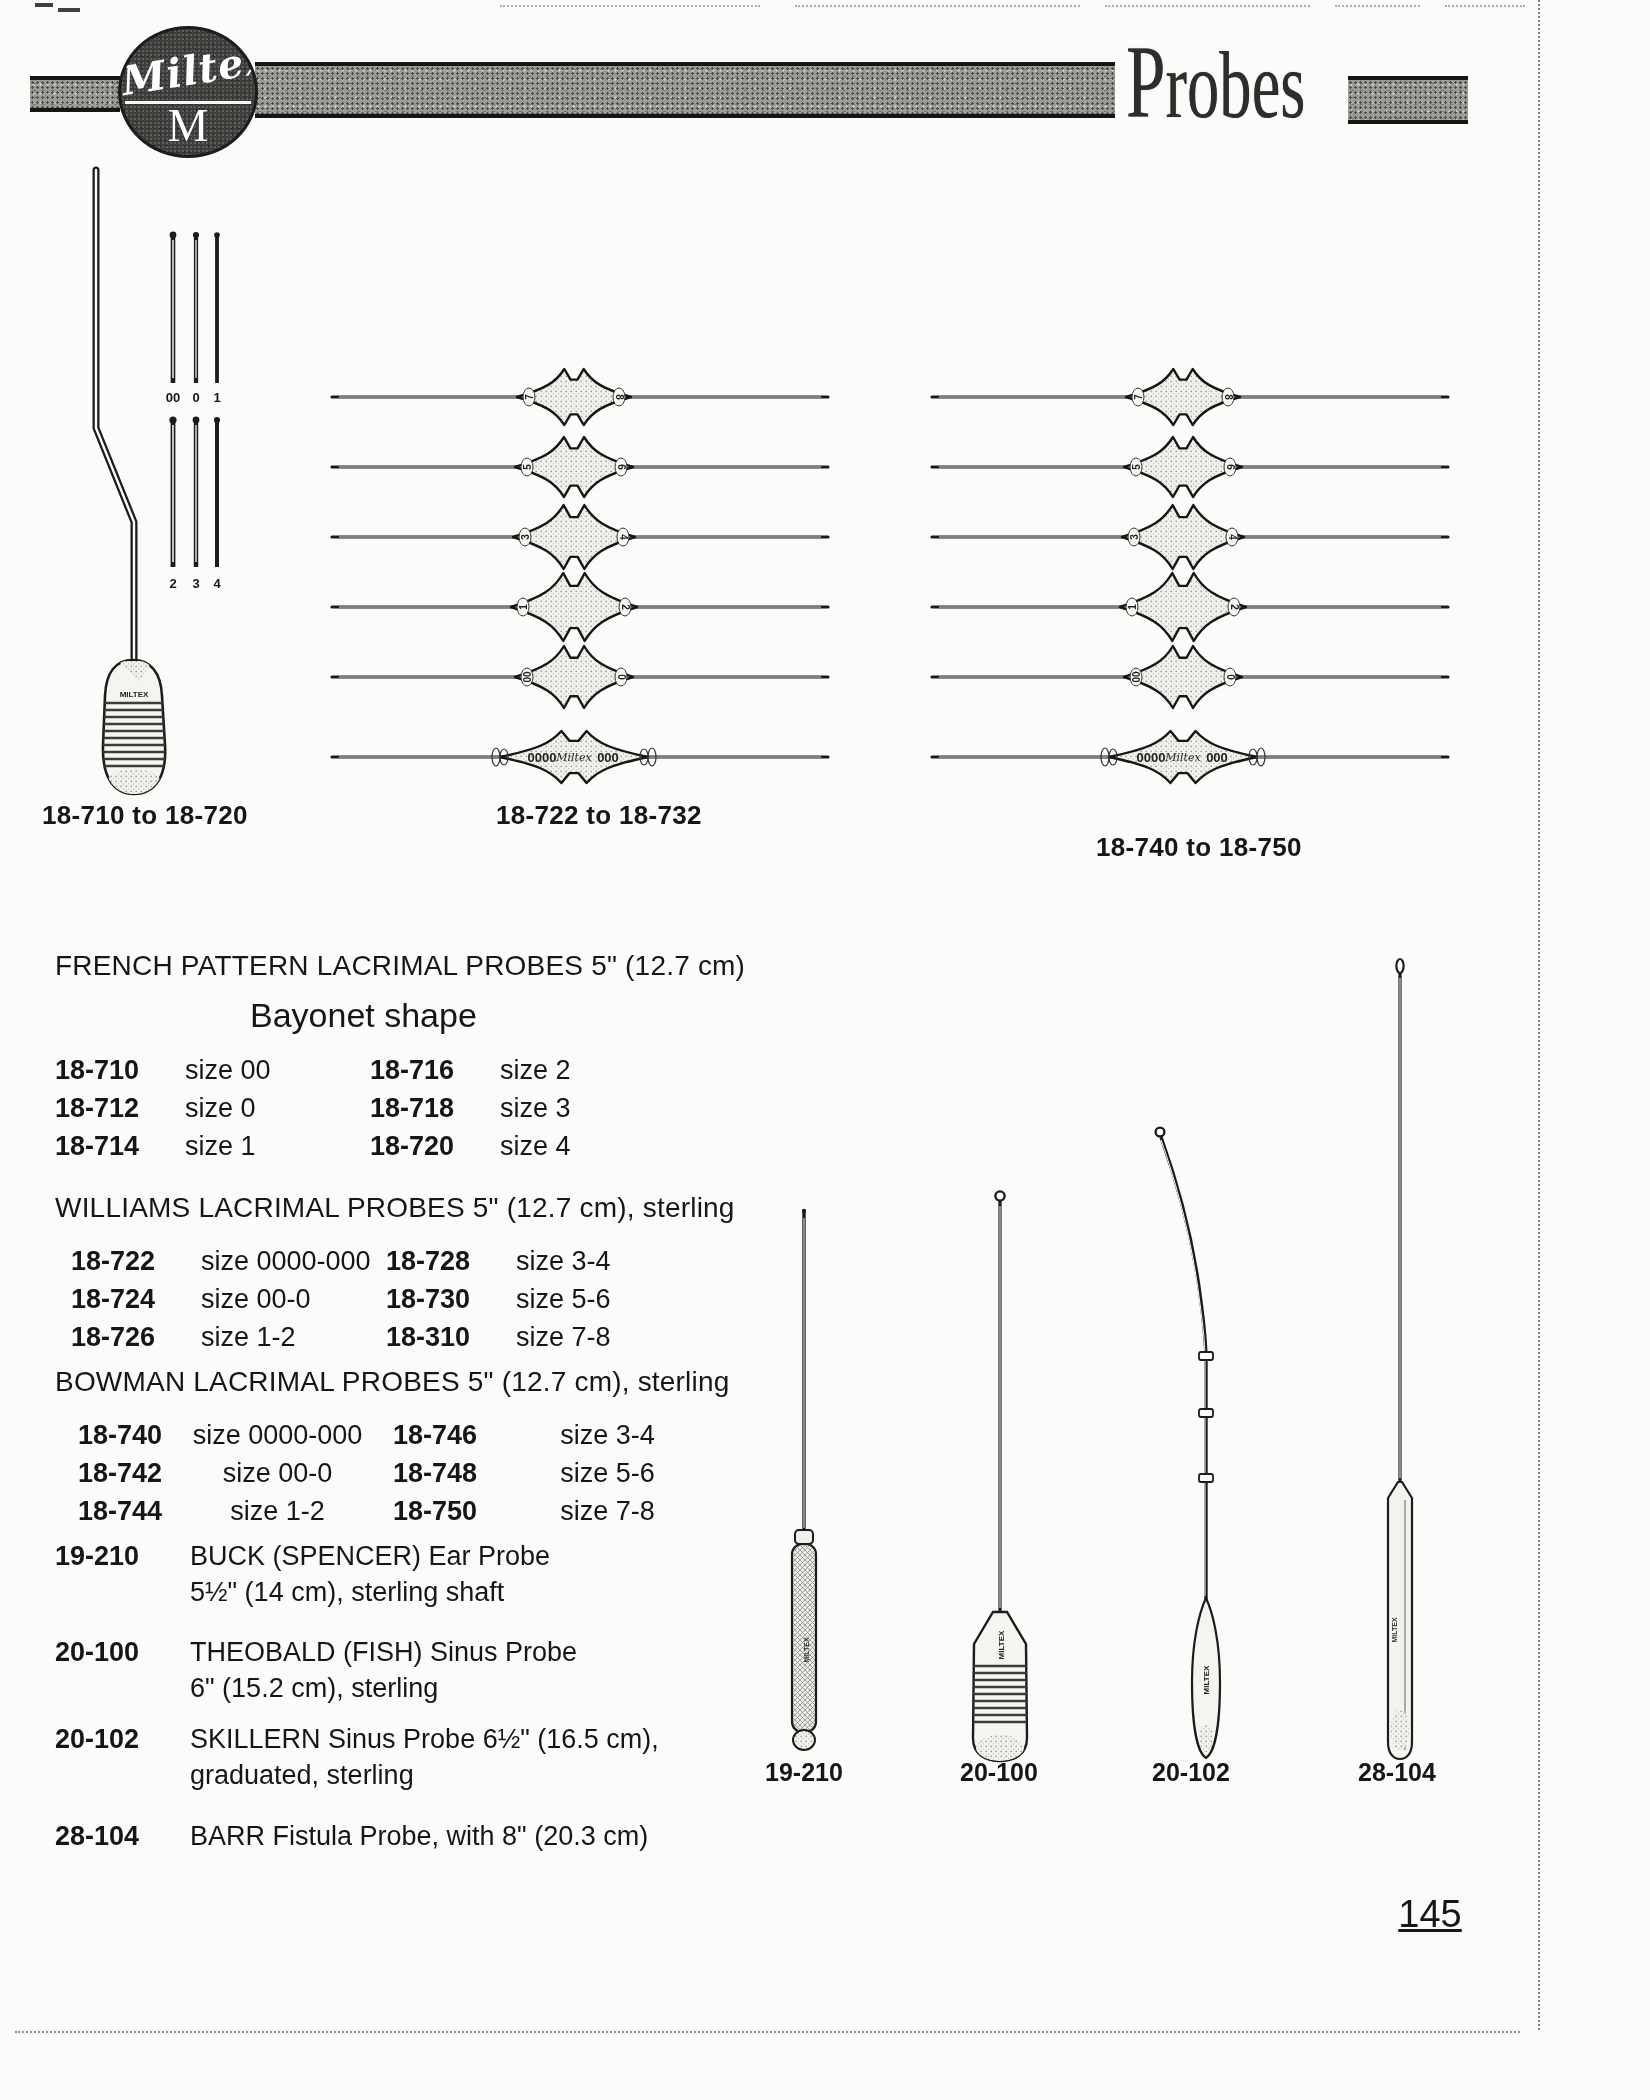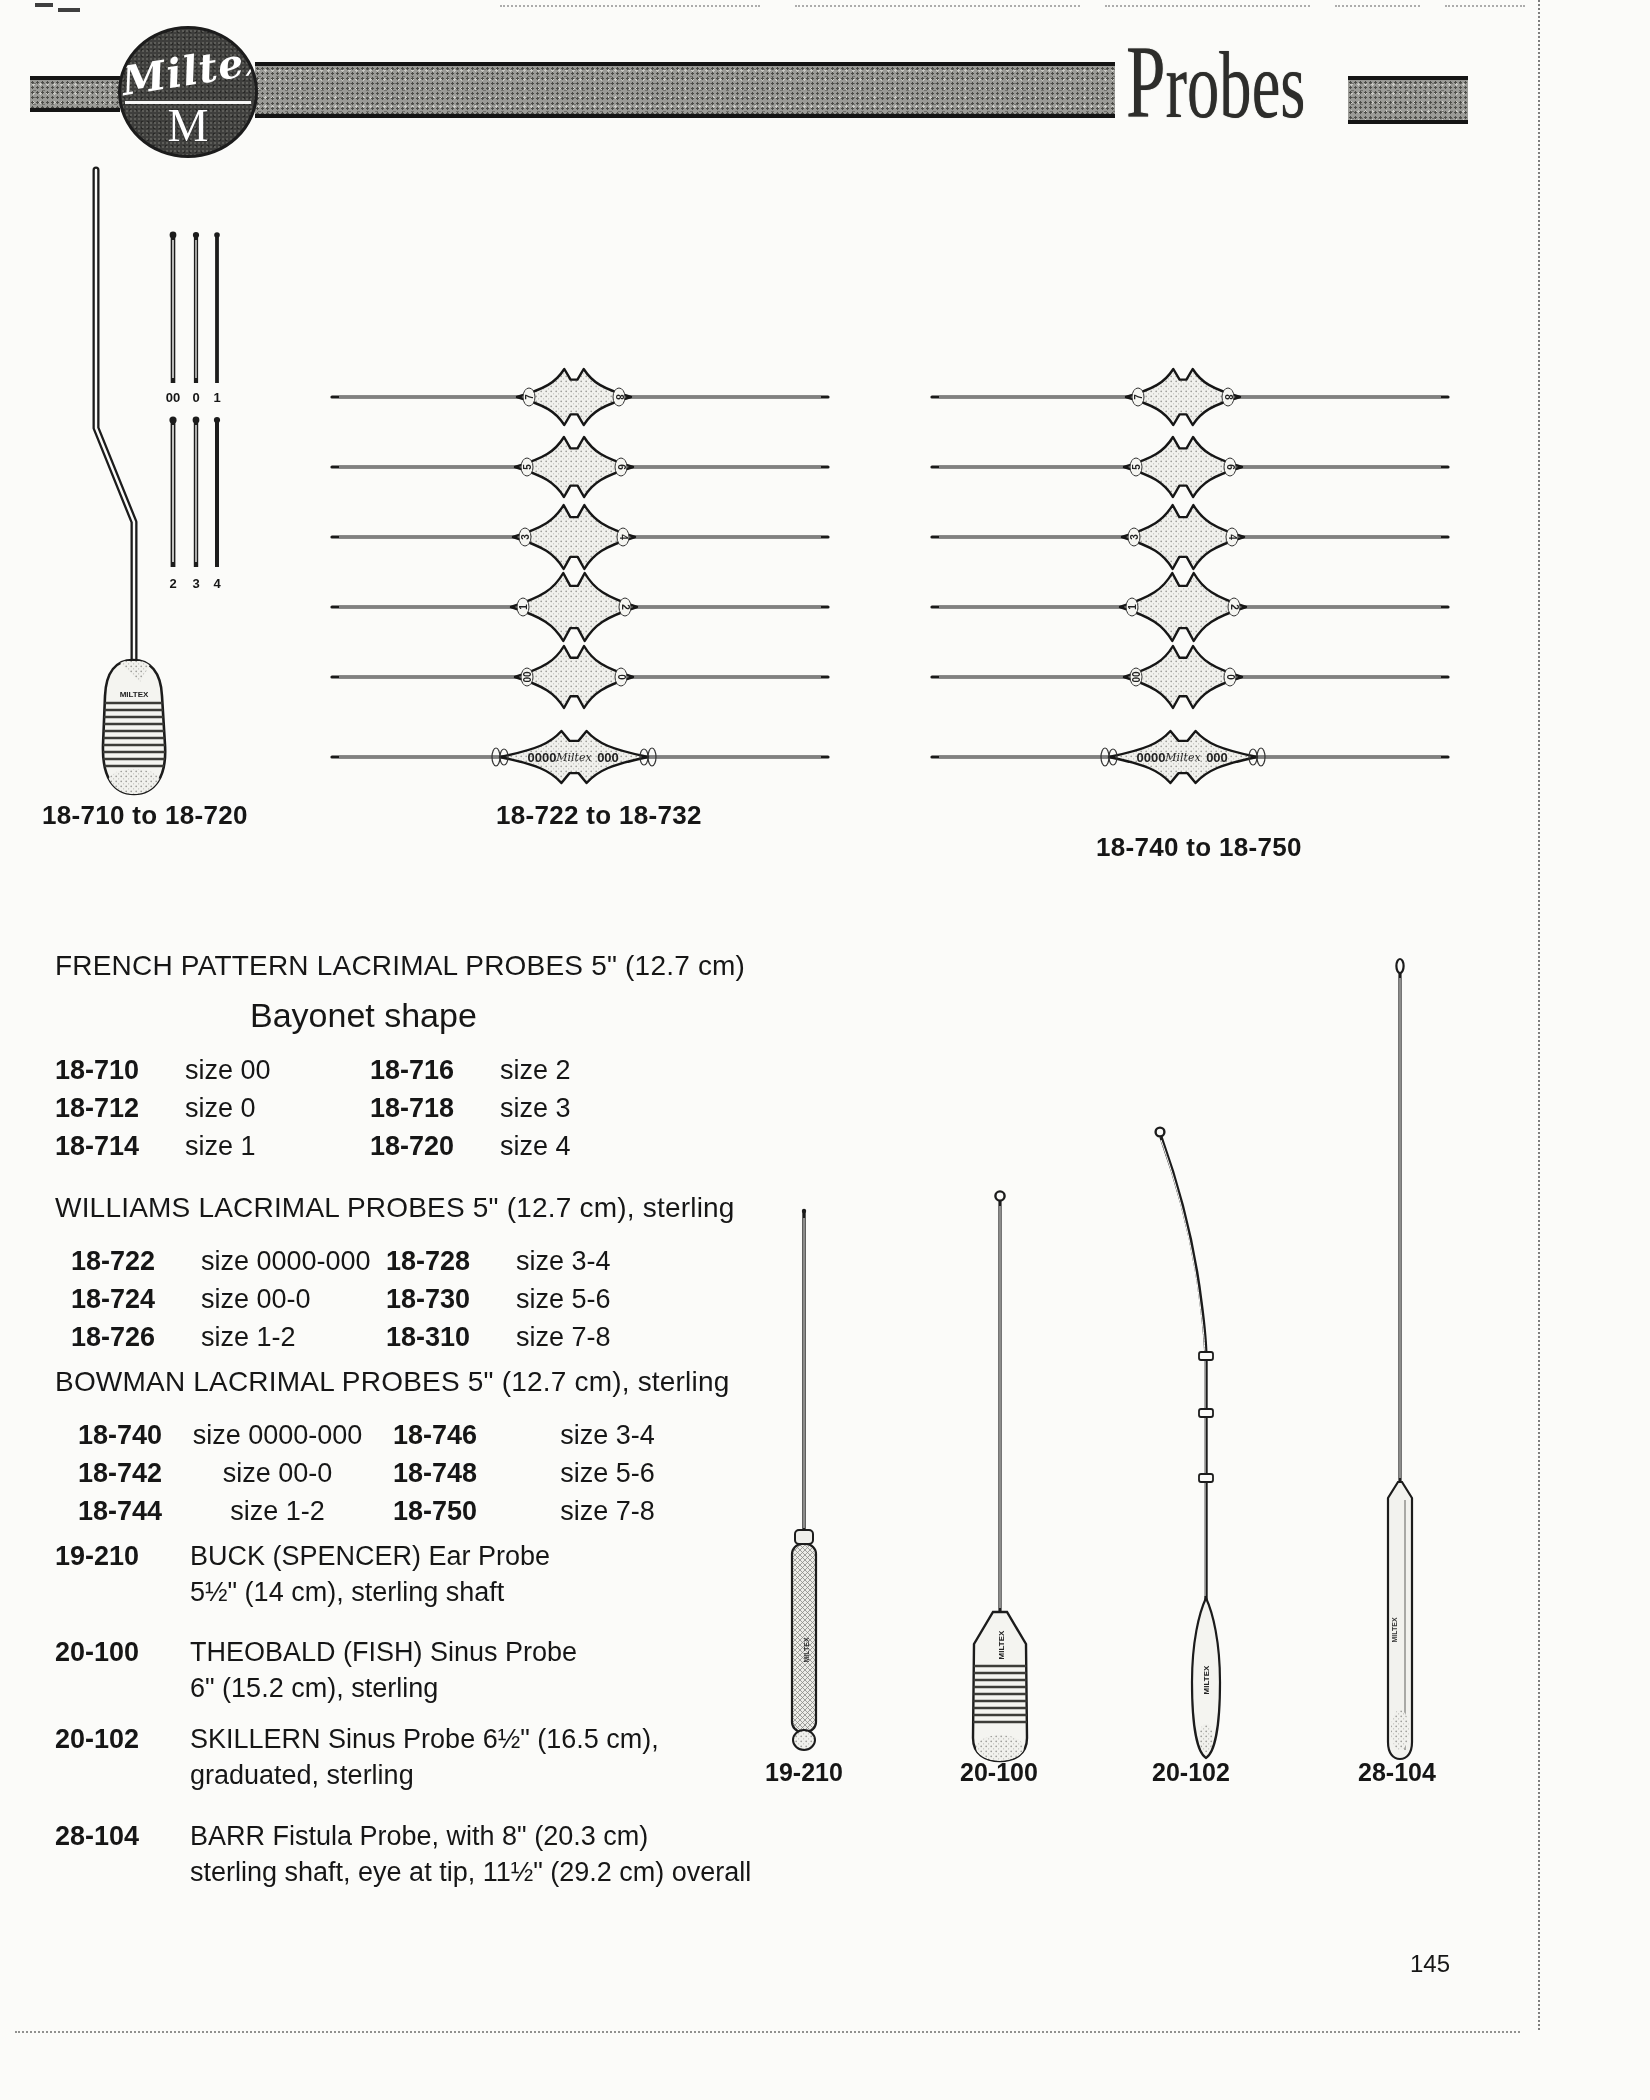--- a/index.html
+++ b/index.html
@@ -59,21 +59,21 @@
   .section{position:absolute;left:55px;width:660px;}
   .heading{font-size:28px;font-weight:normal;margin:0;white-space:nowrap;letter-spacing:.2px;}
   .subheading{font-size:34px;margin:14px 0 0 195px;white-space:nowrap;}
   .tbl{display:grid;grid-template-columns:130px 185px 130px auto;margin-top:16px;}
   .tbl > span{line-height:38px;font-size:27px;white-space:nowrap;}
   .code{font-weight:bold;}
   .item{position:absolute;left:55px;width:780px;font-size:27px;line-height:36px;}
   .item .icode{position:absolute;left:0;top:0;font-weight:bold;}
   .item .lines{margin-left:135px;}
   .item .lines div{white-space:nowrap;}
-  .pageno{position:absolute;left:1385px;top:1950px;width:90px;text-align:center;font-size:24px;}
+  .pageno{position:absolute;left:1385px;top:1893px;width:90px;text-align:center;font-size:38px;text-decoration:underline;}
   .art{position:absolute;left:0;top:0;z-index:1;pointer-events:none;}
   .txt-layer{z-index:2;}
 </style>
 </head>
 <body>
 
 <div class="page">
 
   <div class="dash dark" style="left:35px;top:3px;width:18px;"></div>
   <div class="dash dark" style="left:58px;top:8px;width:22px;"></div>
@@ -394,21 +394,20 @@
     <span class="icode">20-102</span>
     <div class="lines">
         <div>SKILLERN Sinus Probe 6½" (16.5 cm),</div>
         <div>graduated, sterling</div>
       </div>
   </div>
   <div class="item txt-layer" style="top:1818px;">
     <span class="icode">28-104</span>
     <div class="lines">
         <div>BARR Fistula Probe, with 8" (20.3 cm)</div>
-        <div>sterling shaft, eye at tip, 11½" (29.2 cm) overall</div>
       </div>
   </div>
 
   <div class="probe-label txt-layer" style="left:804px;top:1758px;">19-210</div>
   <div class="probe-label txt-layer" style="left:999px;top:1758px;">20-100</div>
   <div class="probe-label txt-layer" style="left:1191px;top:1758px;">20-102</div>
   <div class="probe-label txt-layer" style="left:1397px;top:1758px;">28-104</div>
 
   <div class="pageno txt-layer">145</div>
 </div>

